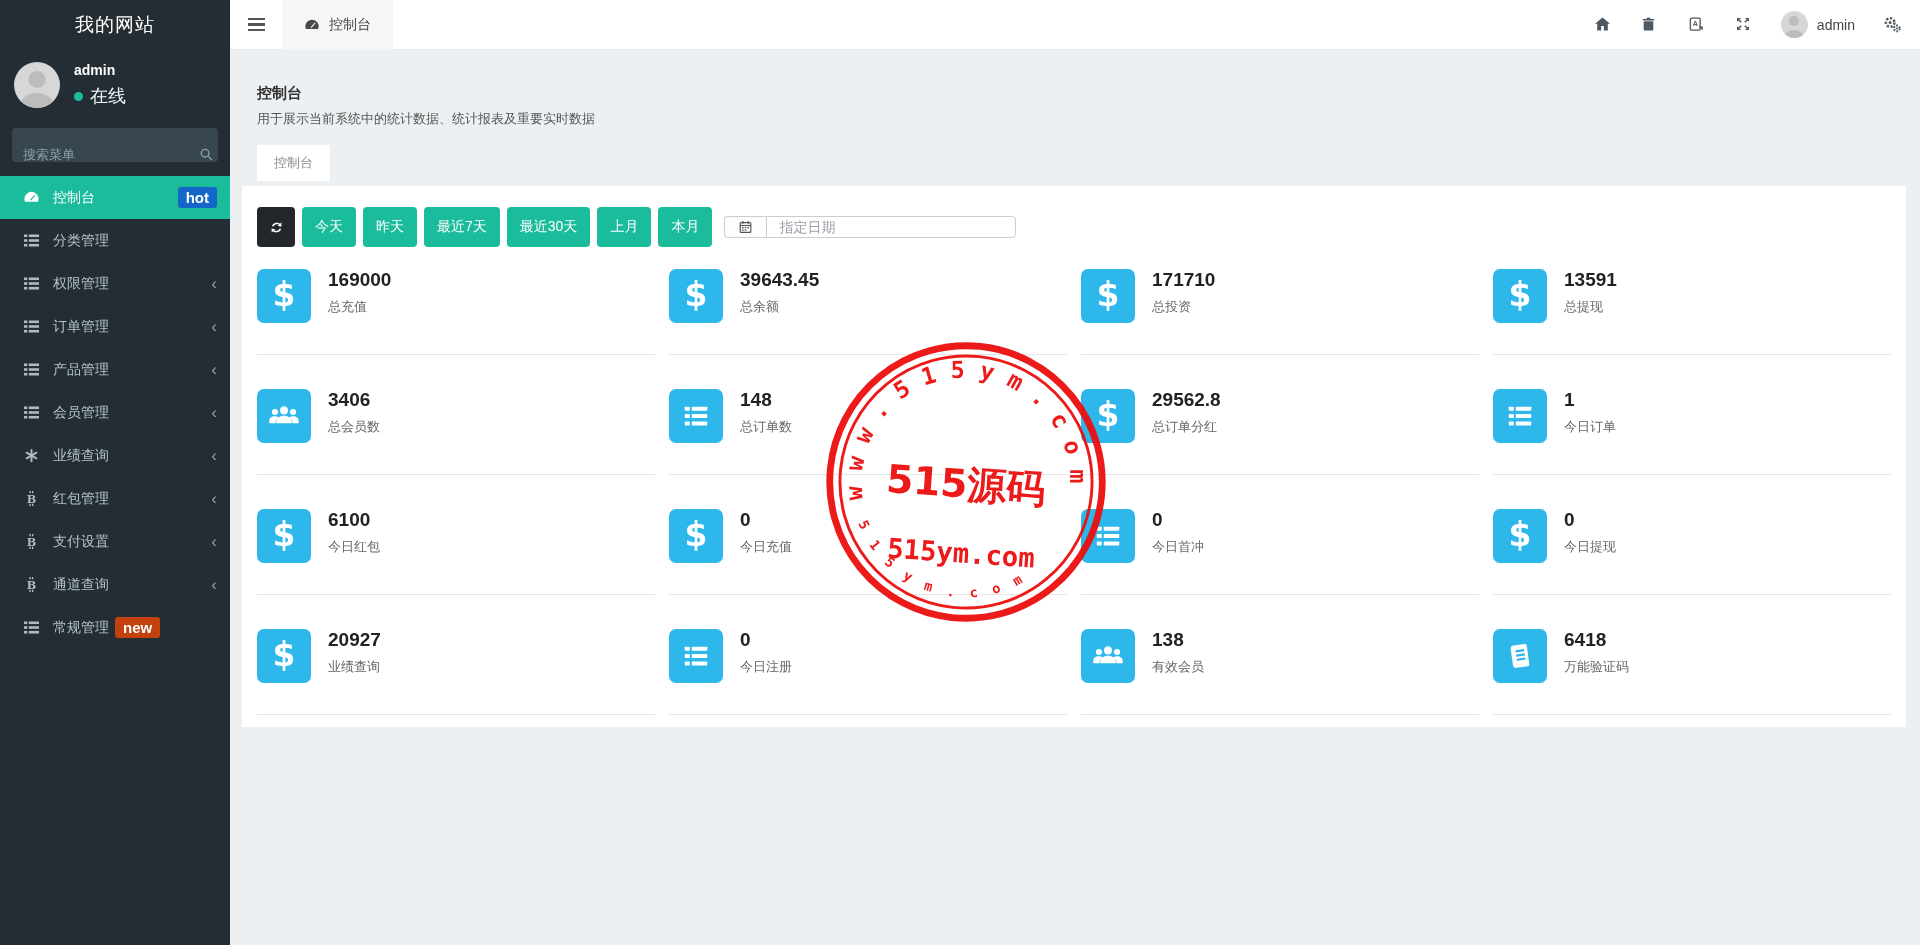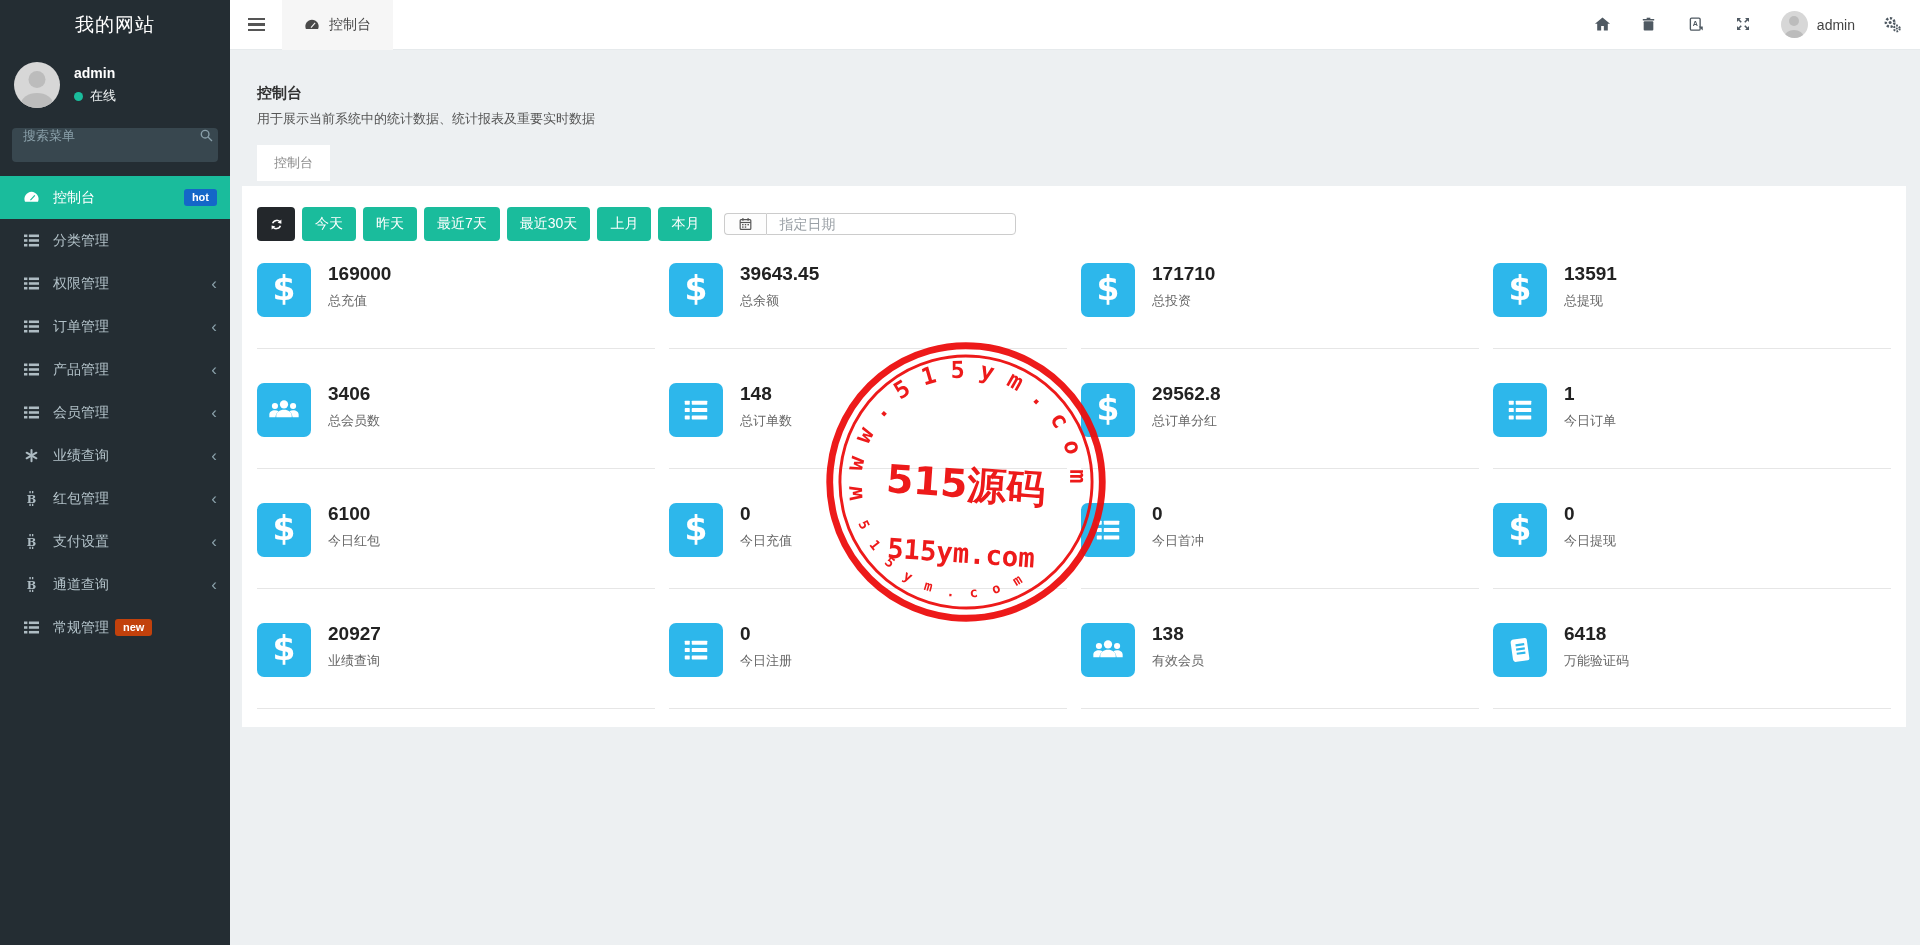--- a/index.html
+++ b/index.html
@@ -10,36 +10,36 @@
   .sidebar { position:absolute; left:0; top:0; width:230px; height:945px; background:#242d33; z-index:5; }
   .brand { height:50px; display:flex; align-items:center; justify-content:center;
            color:#fff; font-size:19px; letter-spacing:1px; }
   .user-panel { display:flex; align-items:center; gap:14px; padding:12px 14px 14px 14px; }
   .avatar { width:46px; height:46px; border-radius:50%; background:#d7d7d7; position:relative; overflow:hidden; flex:none; }
   .avatar .a-head { position:absolute; top:9px; left:50%; transform:translateX(-50%);
       width:17px; height:17px; border-radius:50%; background:#bcbcbc; }
   .avatar .a-body { position:absolute; bottom:-7px; left:50%; transform:translateX(-50%);
       width:32px; height:22px; border-radius:50% 50% 0 0; background:#bcbcbc; }
   .user-name { color:#fff; font-weight:bold; font-size:14px; margin-bottom:6px; }
-  .user-status { display:flex; align-items:center; gap:7px; color:#f2f6f7; font-size:13px; }
+  .user-status { display:flex; align-items:center; gap:7px; color:#f2f6f7; font-size:18px; }
   .dot { width:9px; height:9px; border-radius:50%; background:#1abc9c; }
   .search-box { margin:6px 12px 14px 12px; height:34px; background:#38474f; border-radius:4px;
-      display:flex; align-items:flex-start; padding:0 11px; }
+      display:flex; align-items:flex-end; padding:0 11px; }
   .search-box input { flex:1; background:transparent; border:none; outline:none;
       color:#dfe8eb; font-size:13px; font-family:inherit; }
   .search-box input::placeholder { color:#8aa0aa; }
   .search-box svg { color:#8aa0aa; flex:none; }
   .menu { }
   .menu-item { height:43px; display:flex; align-items:center; padding:0 13px 0 22px;
       color:#b3c2c9; font-size:14px; cursor:pointer; }
   .menu-item .mi-icon { width:18px; height:18px; margin-right:13px; display:flex;
       align-items:center; justify-content:center; color:#aebcc3; flex:none; }
   .menu-item.active { background:#1abc9c; color:#fff; }
   .menu-item.active .mi-icon { color:#fff; }
-  .badge { margin-left:auto; font-size:11px; font-weight:bold; color:#fff;
+  .badge { margin-left:auto; font-size:15px; font-weight:bold; color:#fff;
       padding:3px 8px; border-radius:3px; line-height:1; }
   .badge.hot { background:#1467c8; }
   .badge.new { background:#c2410c;margin-left:6px; }
   .chev { margin-left:auto; color:#8aa0aa; font-size:17px; line-height:1; }
 
   
   .navbar { position:absolute; left:230px; top:0; right:0; height:50px; background:#fff;
       border-bottom:1px solid #e6eaec; display:flex; align-items:center; }
   .hamburger { width:52px; height:50px; display:flex; flex-direction:column; gap:3px;
       align-items:center; justify-content:center; cursor:pointer; }
@@ -60,21 +60,21 @@
   .content { position:absolute; left:230px; top:50px; right:0; bottom:0; background:#edf0f2; }
   .page-head { padding:34px 0 0 27px; }
   .page-title { font-size:15px; font-weight:bold; color:#333; }
   .page-sub { font-size:13px; color:#555; margin-top:7px; }
   .tabstrip { padding-left:27px; margin-top:17px; }
   .tab { display:inline-flex; align-items:center; justify-content:center; background:#fff;
       color:#8a8a8a; font-size:13px; height:36px; padding:0 17px; cursor:pointer; }
   .panel { position:absolute; left:12px; right:14px; top:136px; height:541px; background:#fff; }
 
   .toolbar { display:flex; align-items:center; gap:7px; padding:21px 15px 0 15px; }
-  .btn { height:34px; border:none; border-radius:4px; cursor:pointer; font-family:inherit; }
+  .btn { height:40px; border:none; border-radius:4px; cursor:pointer; font-family:inherit; }
   .btn-refresh { width:38px; background:#23272b; color:#fff; display:flex;
       align-items:center; justify-content:center; }
   .btn-green { background:#1abc9c; color:#fff; font-size:14px; padding:0 13px; }
   .date-group { display:flex; height:22px; margin-left:5px; width:292px; }
   .date-addon { width:42px; border:1px solid #ccc; border-right:none; border-radius:4px 0 0 4px;
       background:#fdfdfd; display:flex; align-items:center; justify-content:center; color:#555; }
   .date-group input { flex:1; border:1px solid #ccc; border-radius:0 4px 4px 0;
       padding:0 12px; font-size:14px; color:#555; outline:none; font-family:inherit; }
   .date-group input::placeholder { color:#9aa0a6; }
 

